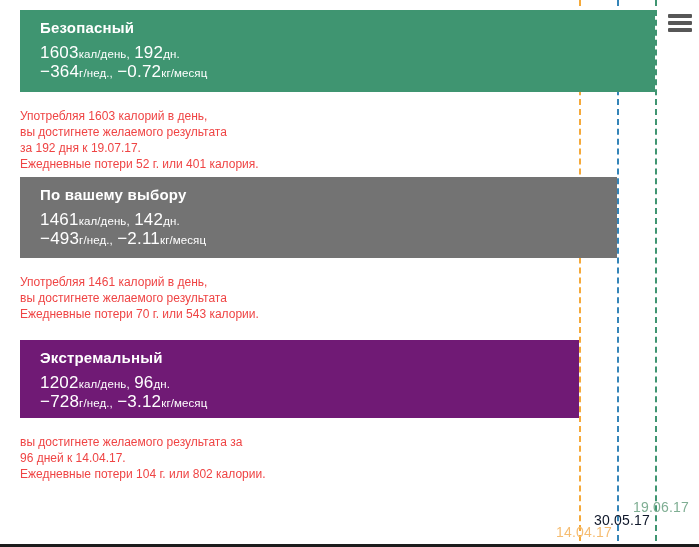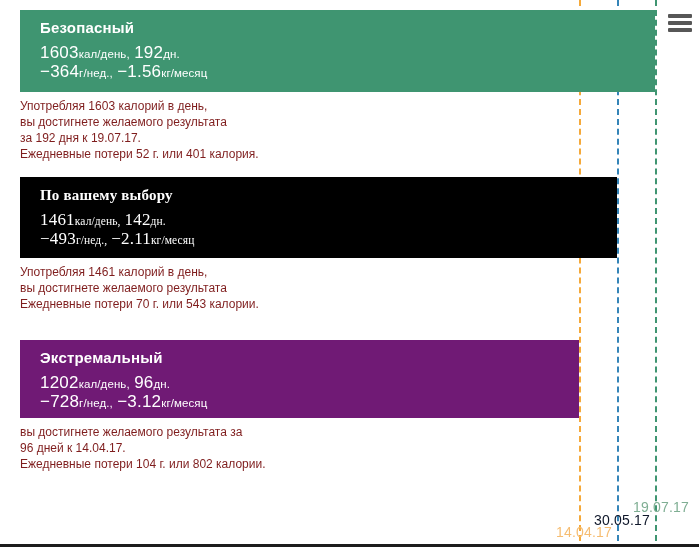--- a/index.html
+++ b/index.html
@@ -47,21 +47,21 @@
   .plan-bar {
     position: absolute;
     left: 0;
     top: 0;
     box-sizing: border-box;
     padding: 9px 0 8px 20px;
     color: #ffffff;
     overflow: hidden;
   }
   .plan-bar.green  { background: #3f9571; }
-  .plan-bar.blue   { background: #000000; font-family: Liberation Serif, serif; }
+  .plan-bar.blue   { background: #737373; }
   .plan-bar.orange { background: #701a75; }
 
   .plan-title {
     font-size: 15px;
     font-weight: bold;
     letter-spacing: 0.2px;
     line-height: 18px;
     margin: 0 0 7px 0;
     white-space: nowrap;
   }
@@ -77,23 +77,24 @@
   }
   .sm {
     font-size: 11.5px;
     letter-spacing: 0.1px;
   }
 
   .plan-desc {
     position: absolute;
     left: 20px;
     font-size: 12px;
-    color: #7f1d1d;
+    color: #ef4444;
     line-height: 16px;
     white-space: nowrap;
+    margin-top: 10px;
   }
   .plan-desc .line { display: block; }
 
   
   .date-label {
     position: absolute;
     font-size: 14px;
     white-space: nowrap;
     letter-spacing: 0.2px;
   }
@@ -129,21 +130,21 @@
 
   <div class="vline orange" style="left:579px;"></div>
   <div class="vline blue" style="left:617px;"></div>
   <div class="vline green" style="left:655px;"></div>
 
   <div class="plan">
     <div class="plan-bar green" style="left:0px; top:10px; width:635px; height:82px;">
       <div class="plan-title">Безопасный</div>
       <div class="plan-stats">
         <span class="row"><span class="big">1603</span><span class="sm">кал/день,</span> <span class="big">192</span><span class="sm">дн.</span></span>
-        <span class="row"><span class="big">−364</span><span class="sm">г/нед.,</span> <span class="big">−1.56</span><span class="sm">кг/месяц</span></span>
+        <span class="row"><span class="big">−364</span><span class="sm">г/нед.,</span> <span class="big">−0.72</span><span class="sm">кг/месяц</span></span>
       </div>
     </div>
   </div>
   <div class="plan-desc" style="top:98px;">
     <span class="line">Употребляя 1603 калорий в день,</span>
     <span class="line">вы достигнете желаемого результата</span>
     <span class="line">за 192 дня к 19.07.17.</span>
     <span class="line">Ежедневные потери 52 г. или 401 калория.</span>
   </div>
 
@@ -170,21 +171,21 @@
         <span class="row"><span class="big">−728</span><span class="sm">г/нед.,</span> <span class="big">−3.12</span><span class="sm">кг/месяц</span></span>
       </div>
     </div>
   </div>
   <div class="plan-desc" style="top:424px;">
     <span class="line">вы достигнете желаемого результата за</span>
     <span class="line">96 дней к 14.04.17.</span>
     <span class="line">Ежедневные потери 104 г. или 802 калории.</span>
   </div>
 
-  <div class="date-label green" style="left:633px; top:499px;">19.07.17</div>
+  <div class="date-label green" style="left:633px; top:499px;">19.06.17</div>
   <div class="date-label blue" style="left:594px; top:512px;">30.05.17</div>
   <div class="date-label orange" style="left:556px; top:524px;">14.04.17</div>
 
   <div id="menu-button">
     <span class="bar b1"></span>
     <span class="bar b2"></span>
     <span class="bar b3"></span>
   </div>
 
 </div>

